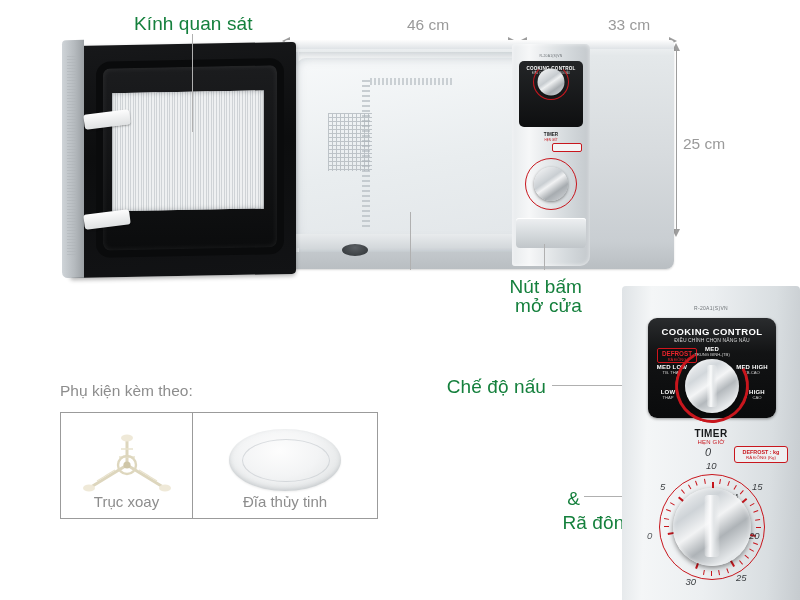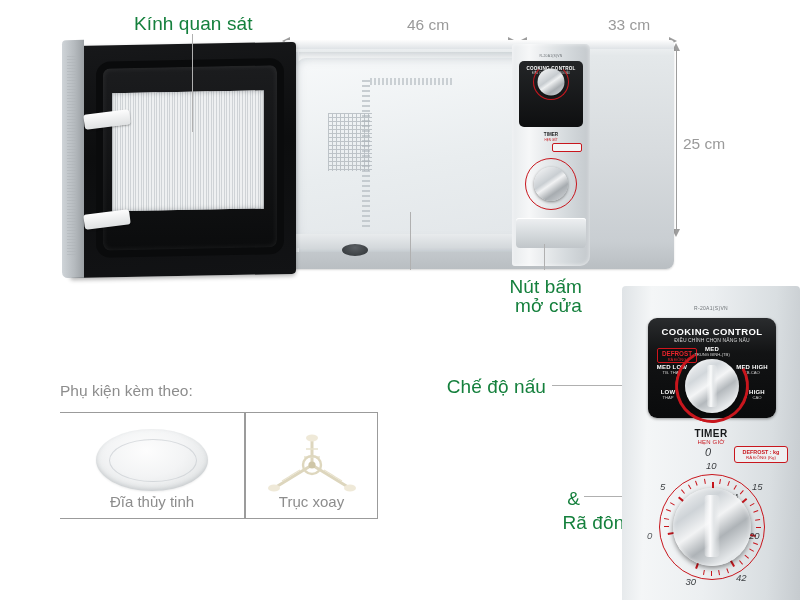--- a/index.html
+++ b/index.html
@@ -385,25 +385,20 @@
 
   <div class="lead v" style="left:410px; top:212px; height:58px;"></div>
 
   <div class="lbl c" style="left:506px; top:275px; width:76px;">Nút bấm</div>
   <div class="lbl c" style="left:506px; top:294px; width:76px;">mở cửa</div>
   <div class="lead v" style="left:544px; top:244px; height:26px;"></div>
 
   <div id="acc">
     <div class="acc-title">Phụ kiện kèm theo:</div>
     <div class="acc-boxes">
-
-      <div class="acc-box second">
-        <div class="plate-art"></div>
-        <div class="acc-cap">Đĩa thủy tinh</div>
-      </div>
 
       <div class="acc-box">
         <div class="ring-art">
           <svg width="104" height="70" viewBox="0 0 104 70" aria-hidden="true">
             <g stroke="#ddd6bd" stroke-width="3" fill="none" stroke-linecap="round">
               <path d="M52 10 L52 36"></path>
               <path d="M52 36 L16 58"></path>
               <path d="M52 36 L88 58"></path>
             </g>
             <g stroke="#e8e2cd" stroke-width="1.4" fill="none">
@@ -414,20 +409,25 @@
             <circle cx="52" cy="36" r="9" fill="none" stroke="#ded7be" stroke-width="2.4"></circle>
             <circle cx="52" cy="36" r="3.6" fill="#cfc6a7"></circle>
             <ellipse cx="52" cy="9" rx="6" ry="3.4" fill="#efe9d8"></ellipse>
             <ellipse cx="14" cy="59" rx="6" ry="3.6" fill="#efe9d8"></ellipse>
             <ellipse cx="90" cy="59" rx="6" ry="3.6" fill="#efe9d8"></ellipse>
           </svg>
         </div>
         <div class="acc-cap">Trục xoay</div>
       </div>
 
+      <div class="acc-box second">
+        <div class="plate-art"></div>
+        <div class="acc-cap">Đĩa thủy tinh</div>
+      </div>
+
     </div>
   </div>
 
   <div class="lbl r" style="left:440px; top:375px; width:106px;">Chế độ nấu</div>
   <div class="lead h" style="left:552px; top:385px; width:120px;"></div>
 
   <div class="lbl c" style="left:520px; top:487px; width:60px;">&amp;</div>
   <div class="lbl c" style="left:455px; top:511px; width:180px;">Rã đông</div>
   <div class="lead h" style="left:584px; top:496px; width:88px;"></div>
 
@@ -582,21 +582,21 @@
           <div class="tick major" style="left: 50.6091px; top: 108.286px; transform: rotate(200deg);">
             <i style="height: 8px; background: rgb(200, 22, 29);"></i>
           </div>
         </div>
       <div id="dnums">
           <div class="dnum" style="left: 0.911535px; top: 69.4189px; opacity: 0.85;">0</div>
           <div class="dnum" style="left: 14.0373px; top: 20.4327px;">5</div>
           <div class="dnum" style="left: 60px; top: -1px;">10</div>
           <div class="dnum" style="left: 105.963px; top: 20.4327px;">15</div>
           <div class="dnum" style="left: 103px; top: 69.4189px;">20</div>
-          <div class="dnum" style="left: 90px; top: 110.962px;">42</div>
+          <div class="dnum" style="left: 90px; top: 110.962px;">25</div>
           <div class="dnum" style="left: 39.4788px; top: 115.382px;">30</div>
         </div>
       <div class="kgmark" style="left:86px; top:34px;">0.5<br>kg</div>
       <div class="kgmark" style="left:94px; top:62px;">1.0<br>kg</div>
       <div class="knob-timer"></div>
     </div>
   </div>
 
 </div>
 

